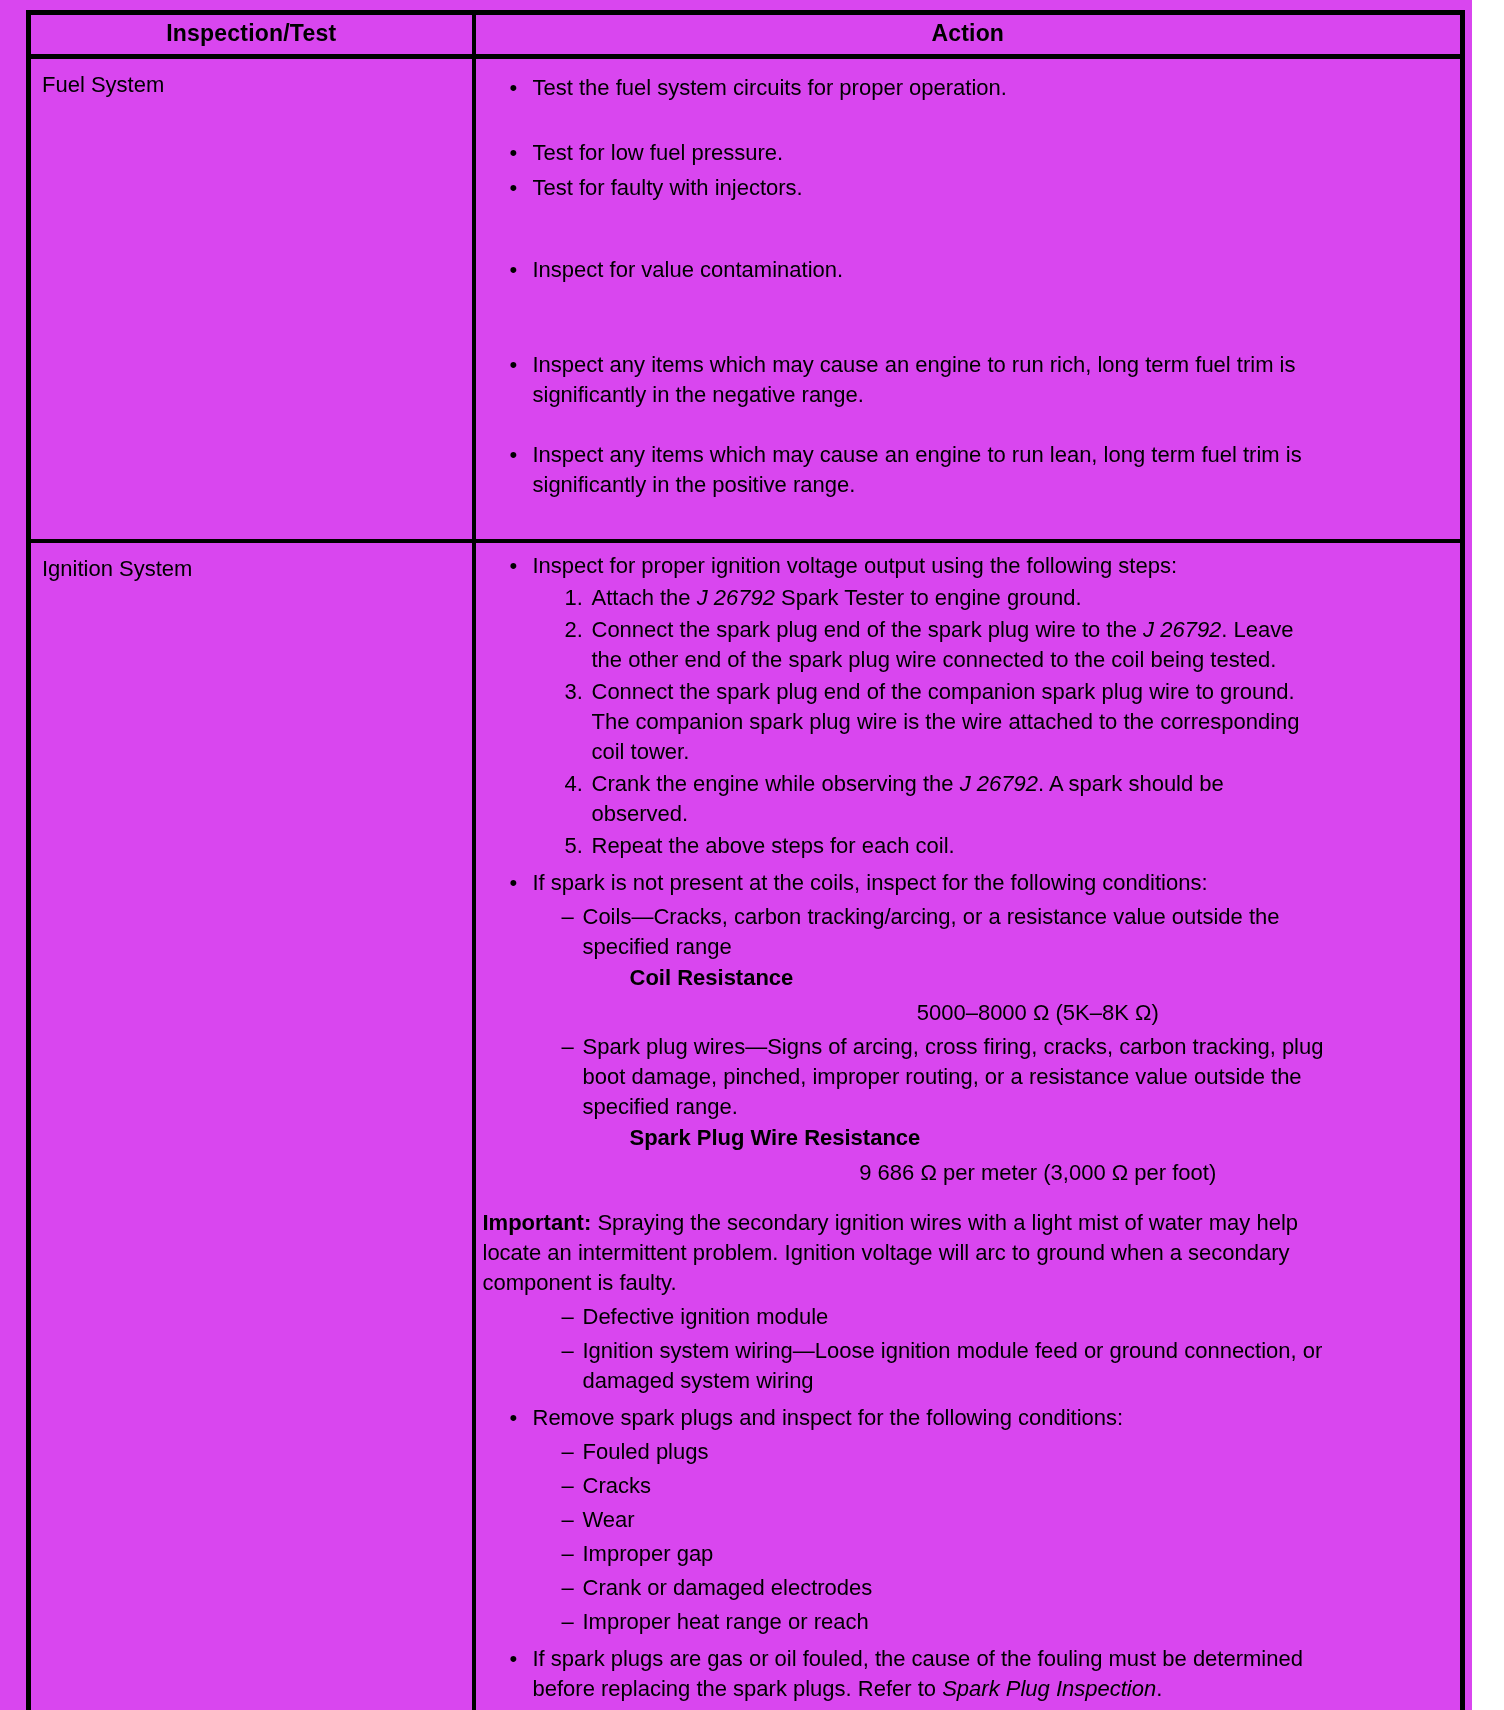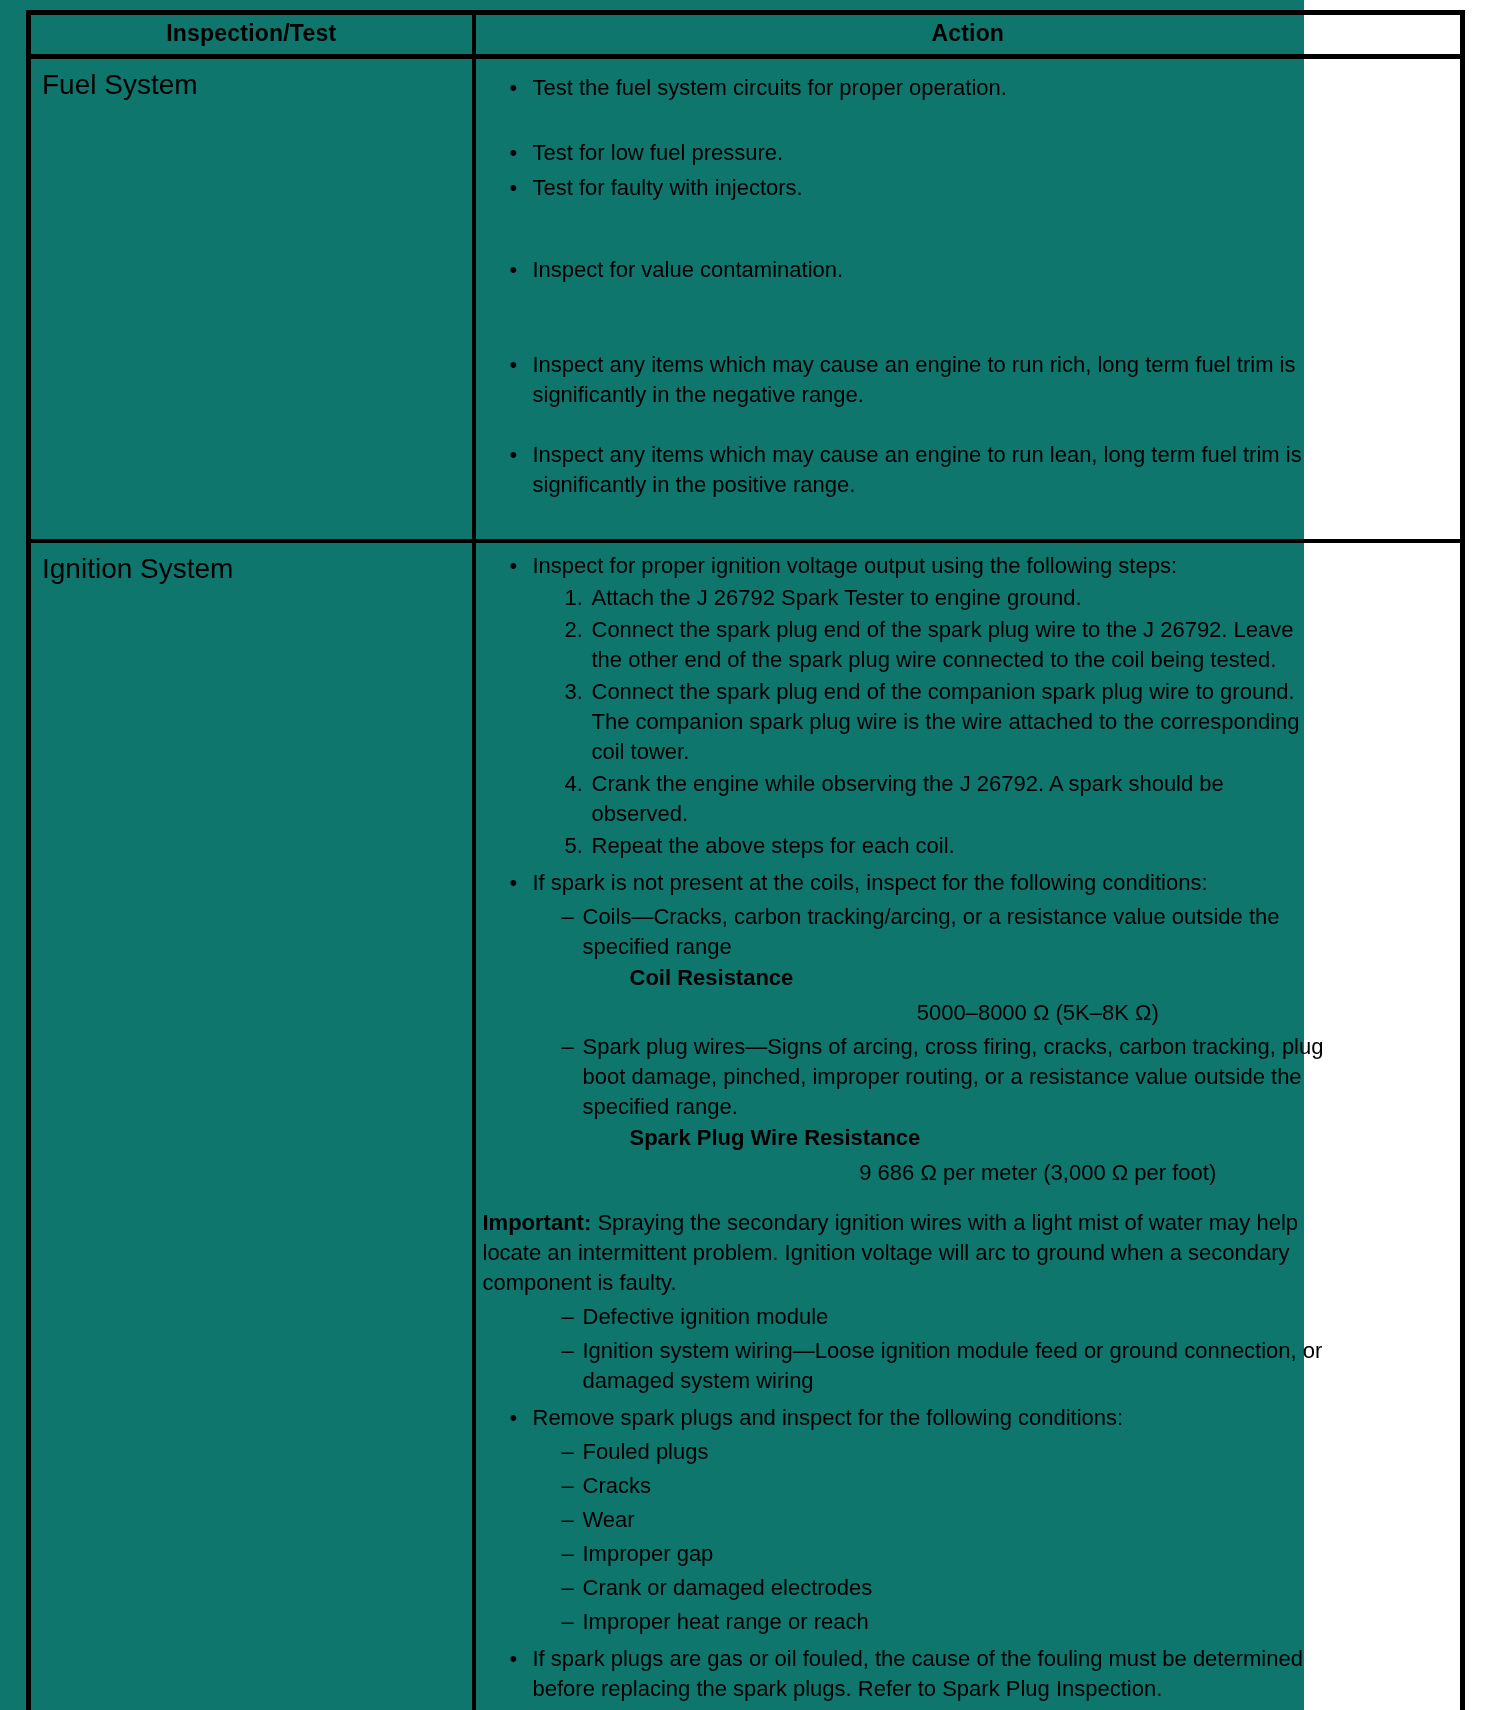--- a/index.html
+++ b/index.html
@@ -8,23 +8,23 @@
     background: #ffffff;
     width: 1504px;
     height: 1710px;
     overflow: hidden;
     font-family: "Liberation Sans", sans-serif;
     color: #000;
     -webkit-font-smoothing: antialiased;
   }
   .page {
     position: relative;
-    width: 1304px;
+    width: 1472px;
     height: 1710px;
-    background: #0f766e;
+    background: #d946ef;
   }
   table.doc-table {
     position: absolute;
     left: 26px;
     top: 10px;
     width: 1434px;
     border-collapse: collapse;
     table-layout: fixed;
   }
   table.doc-table {
@@ -43,21 +43,21 @@
     padding: 5px 4px 7px 4px;
     letter-spacing: 0.2px;
   }
   col.c1 { width: 445px; }
   col.c2 { width: 989px; }
 
   td.cell-system {
     padding: 12px 8px 8px 11px;
   }
   .syslabel {
-    font-size: 28px;
+    font-size: 22px;
     line-height: 28px;
   }
   td.cell-actions {
     padding: 2px 14px 14px 7px;
   }
   .items { display: block; }
   .items-fuel { min-height: 452px; }
   .items-ignition { min-height: 1140px; }
 
   .item {
@@ -67,21 +67,21 @@
     line-height: 30px;
   }
   .item .marker {
     flex: none;
     display: inline-block;
   }
   .item .txt {
     white-space: pre-line;
     display: inline-block;
   }
-  .seg-i { }
+  .seg-i { font-style: italic; }
   .seg-b { font-weight: bold; }
 
   
   .type-bullet  { padding-left: 27px; margin-top: 7px; }
   .type-bullet .marker { width: 23px; }
   .type-number  { padding-left: 82px; margin-top: 2px; }
   .type-number .marker { width: 27px; }
   .type-dash    { padding-left: 79px; margin-top: 4px; }
   .type-dash .marker { width: 21px; }
   .type-heading { padding-left: 147px; margin-top: 1px; font-weight: bold; }

